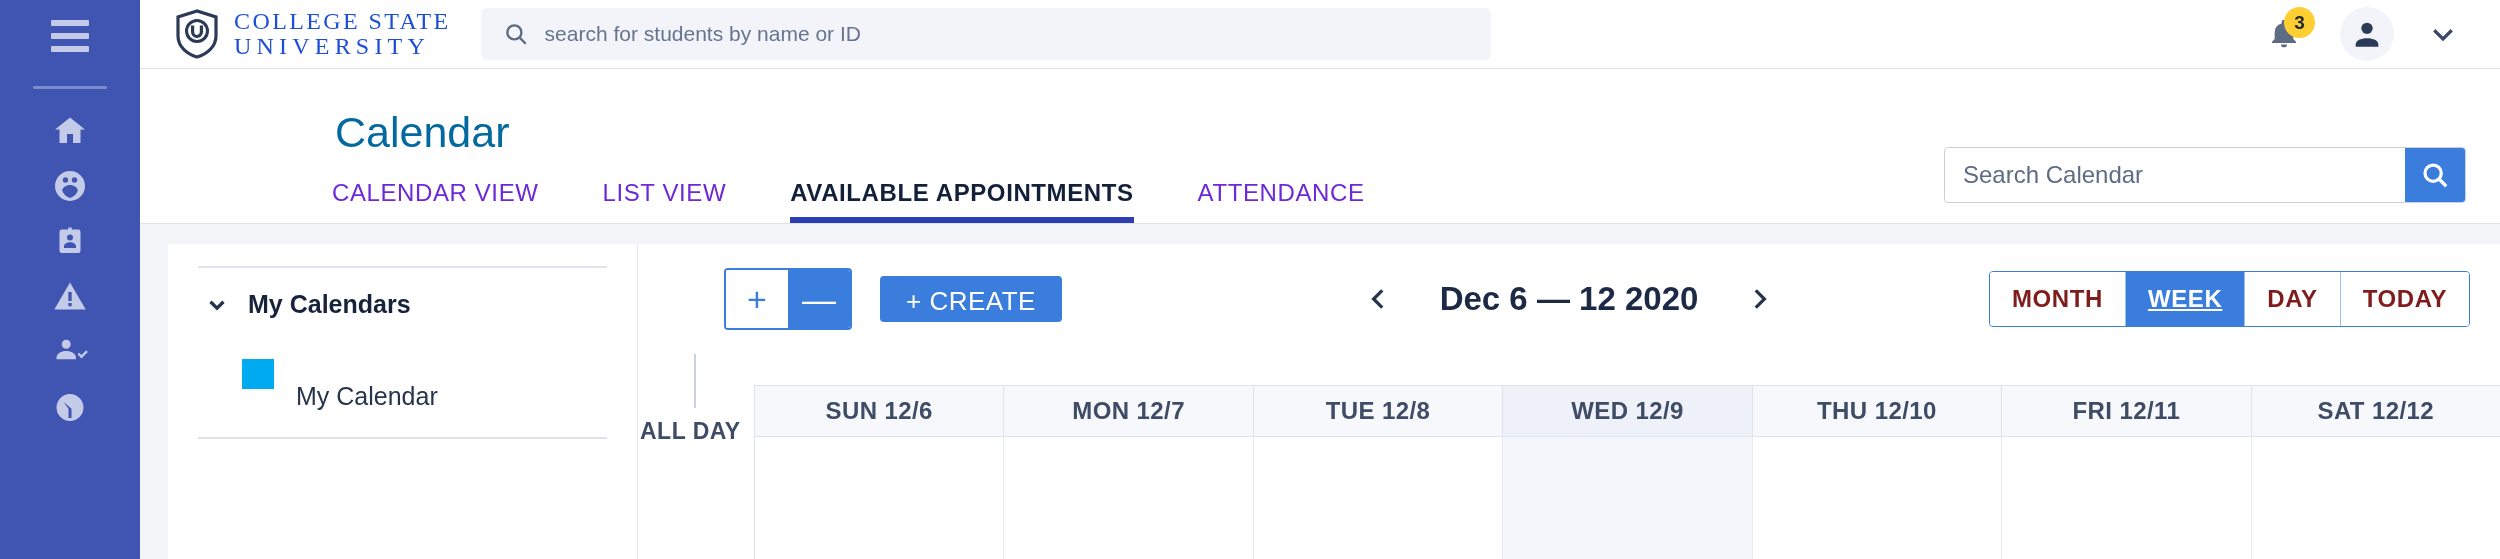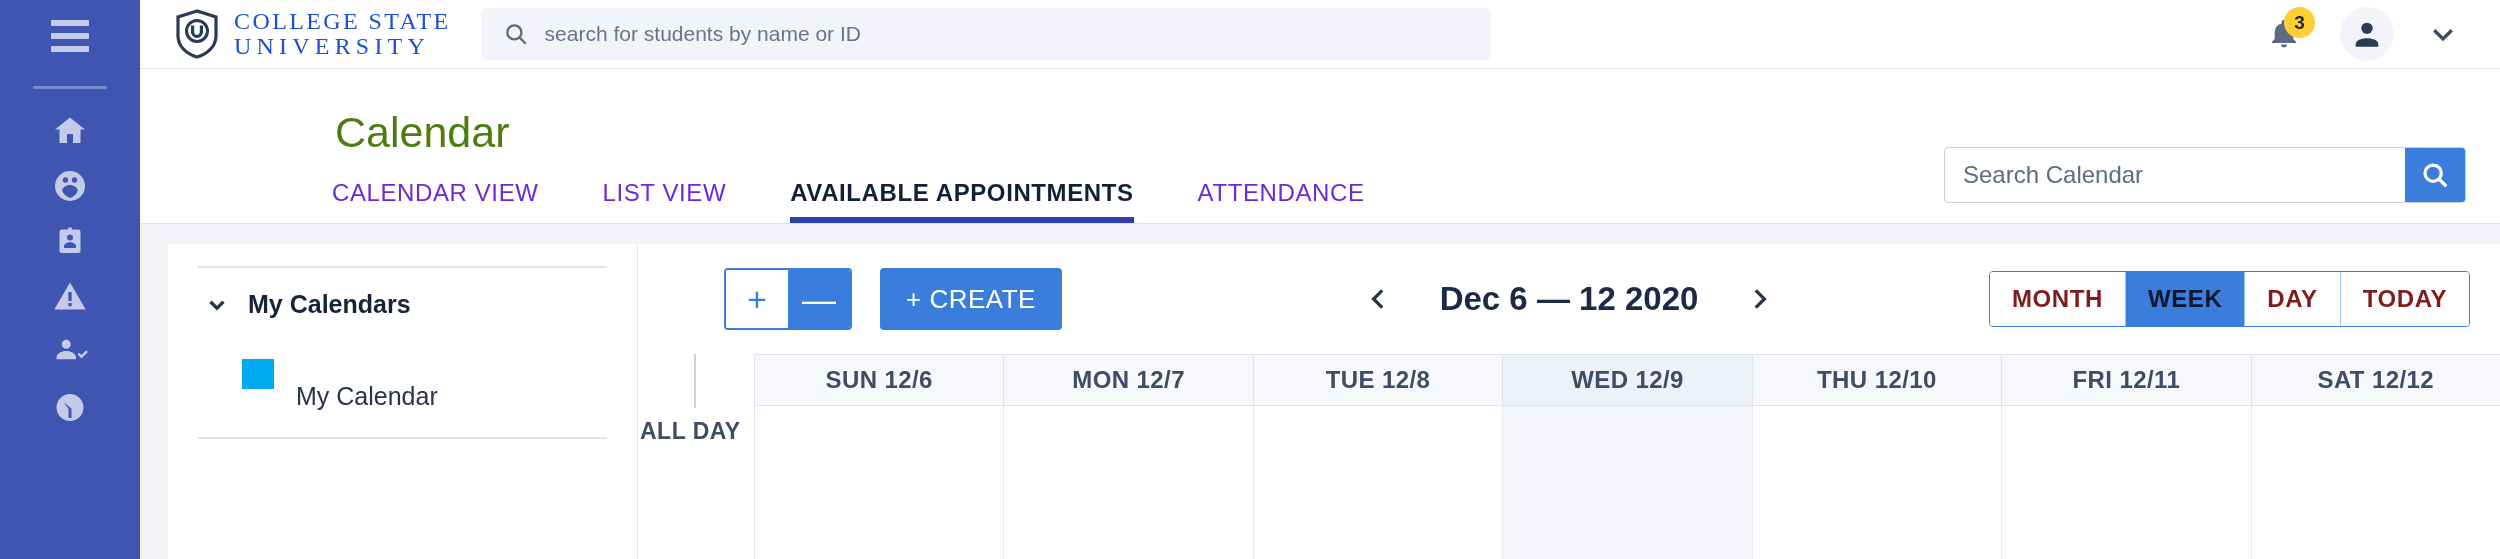--- a/index.html
+++ b/index.html
@@ -67,21 +67,21 @@
   }
   .avatar { width: 54px; height: 54px; border-radius: 50%; background: #f2f4f9;
     display: flex; align-items: center; justify-content: center; cursor: pointer; }
   .avatar svg { width: 34px; height: 34px; fill: #2b3b57; }
   .caret-down { width: 30px; height: 30px; cursor: pointer; }
   .caret-down svg { width: 30px; height: 30px; stroke: #3a4a66; fill: none; stroke-width: 2.6; }
 
   
   .pagehead { background: #fff; flex: 0 0 auto; padding: 0 0 0 0;
     border-bottom: 1px solid #dfe2ec; position: relative; }
-  .pagetitle { font-size: 43px; font-weight: 400; color: #4d7c0f; padding: 38px 0 0 195px; line-height: 50px; }
+  .pagetitle { font-size: 43px; font-weight: 400; color: #0369a1; padding: 38px 0 0 195px; line-height: 50px; }
   .tabs-row { display: flex; align-items: flex-end; padding-left: 192px; margin-top: 22px; position: relative; }
   .tab { font-size: 24px; letter-spacing: 0.6px; color: #6d28d9; padding: 0 0 16px 0;
     margin-right: 64px; cursor: pointer; position: relative; white-space: nowrap; font-weight: 400; }
   .tab.active { color: #13203a; font-weight: 700; }
   .tab.active::after { content: ""; position: absolute; left: 0; right: 0; bottom: 0;
     height: 6px; background: #2d3eb0; }
 
   .calsearch {
     position: absolute; right: 34px; bottom: 20px;
     width: 522px; height: 56px; background: #fff; border: 1px solid #c9cfdd;
@@ -108,45 +108,45 @@
   .cal-item-label { font-size: 25px; color: #27344b; margin-top: 45px; }
   .lp-rule-bottom { height: 2px; background: #dfe2ec; width: 100%; margin-top: 26px; }
 
   .calpanel { flex: 1; background: #fff; min-width: 0; display: flex; flex-direction: column; position: relative; }
   .cal-toolbar { height: 110px; flex: 0 0 110px; display: flex; align-items: center;
     padding: 0 30px 0 86px; position: relative; }
   .segmented { display: flex; border-radius: 4px; overflow: hidden; border: 2px solid #3b7ddd; }
   .seg-btn { width: 62px; height: 58px; display: flex; align-items: center; justify-content: center;
     background: #fff; color: #3b7ddd; cursor: pointer; border: 0; font-size: 34px; line-height: 1; }
   .seg-btn.filled { background: #3b7ddd; color: #fff; }
-  .create-btn { margin-left: 28px; height: 62px; background: #3b7ddd; color: #fff;
+  .create-btn { margin-left: 28px; height: 46px; background: #3b7ddd; color: #fff;
     border: 0; border-radius: 4px; padding: 10px 26px; font-size: 26px; font-weight: 400;
     font-family: "Liberation Sans", sans-serif; cursor: pointer; letter-spacing: 0.5px; }
 
   .daterange { position: absolute; left: 0; right: 0; display: flex; align-items: center;
     justify-content: center; gap: 44px; pointer-events: none; }
   .daterange .nav { pointer-events: auto; cursor: pointer; width: 34px; height: 40px;
     display: flex; align-items: center; justify-content: center; }
   .daterange .nav svg { width: 26px; height: 32px; stroke: #27344b; fill: none; stroke-width: 3; }
   .daterange-label { font-size: 33px; font-weight: 700; color: #1d2a45; white-space: nowrap; }
 
   .viewtoggle { margin-left: auto; display: flex; border: 1px solid #3b7ddd; border-radius: 4px; overflow: hidden; }
   .vt-btn { height: 54px; padding: 0 22px; background: #fff; color: #7f1d1d;
     border: 0; border-right: 1px solid #9dc0ef; font-size: 24px; font-weight: 700;
     font-family: "Liberation Sans", sans-serif; cursor: pointer; letter-spacing: 0.6px; }
   .vt-btn:last-child { border-right: 0; }
-  .vt-btn.active { background: #3b7ddd; color: #0f172a; }
+  .vt-btn.active { background: #3b7ddd; color: #ffffff; text-decoration: underline; }
 
   
   .grid-wrap { flex: 1; display: flex; min-height: 0; padding-left: 0; }
   .gutter { width: 116px; flex: 0 0 116px; position: relative; }
   .gutter-line { position: absolute; left: 56px; top: 0; width: 2px; height: 54px; background: #ccd2e0; }
   .allday-label { position: absolute; left: 2px; top: 64px; font-size: 23px;
     font-weight: 700; color: #3e4c66; letter-spacing: 0.5px; }
-  .grid { flex: 1; display: flex; flex-direction: column; min-width: 0; border-left: 1px solid #dfe2ec; }
+  .grid { flex: 1; display: flex; flex-direction: column; min-width: 0; border-left: 1px solid #dfe2ec; margin-top: 31px; }
   .grid-head { display: flex; height: 52px; flex: 0 0 52px; background: #f7f8fb;
     border-bottom: 1px solid #dfe2ec; border-top: 1px solid #dfe2ec; }
   .dcell { flex: 1; display: flex; align-items: center; justify-content: center;
     border-right: 1px solid #dfe2ec; font-size: 24px; font-weight: 700;
     color: #3e4c66; letter-spacing: 0.4px; }
   .dcell:last-child { border-right: 0; }
   .dcell.today { background: #eef1f8; }
   .grid-allday { display: flex; flex: 1; min-height: 0; }
   .acell { flex: 1; border-right: 1px solid #e7eaf2; }
   .acell:last-child { border-right: 0; }

